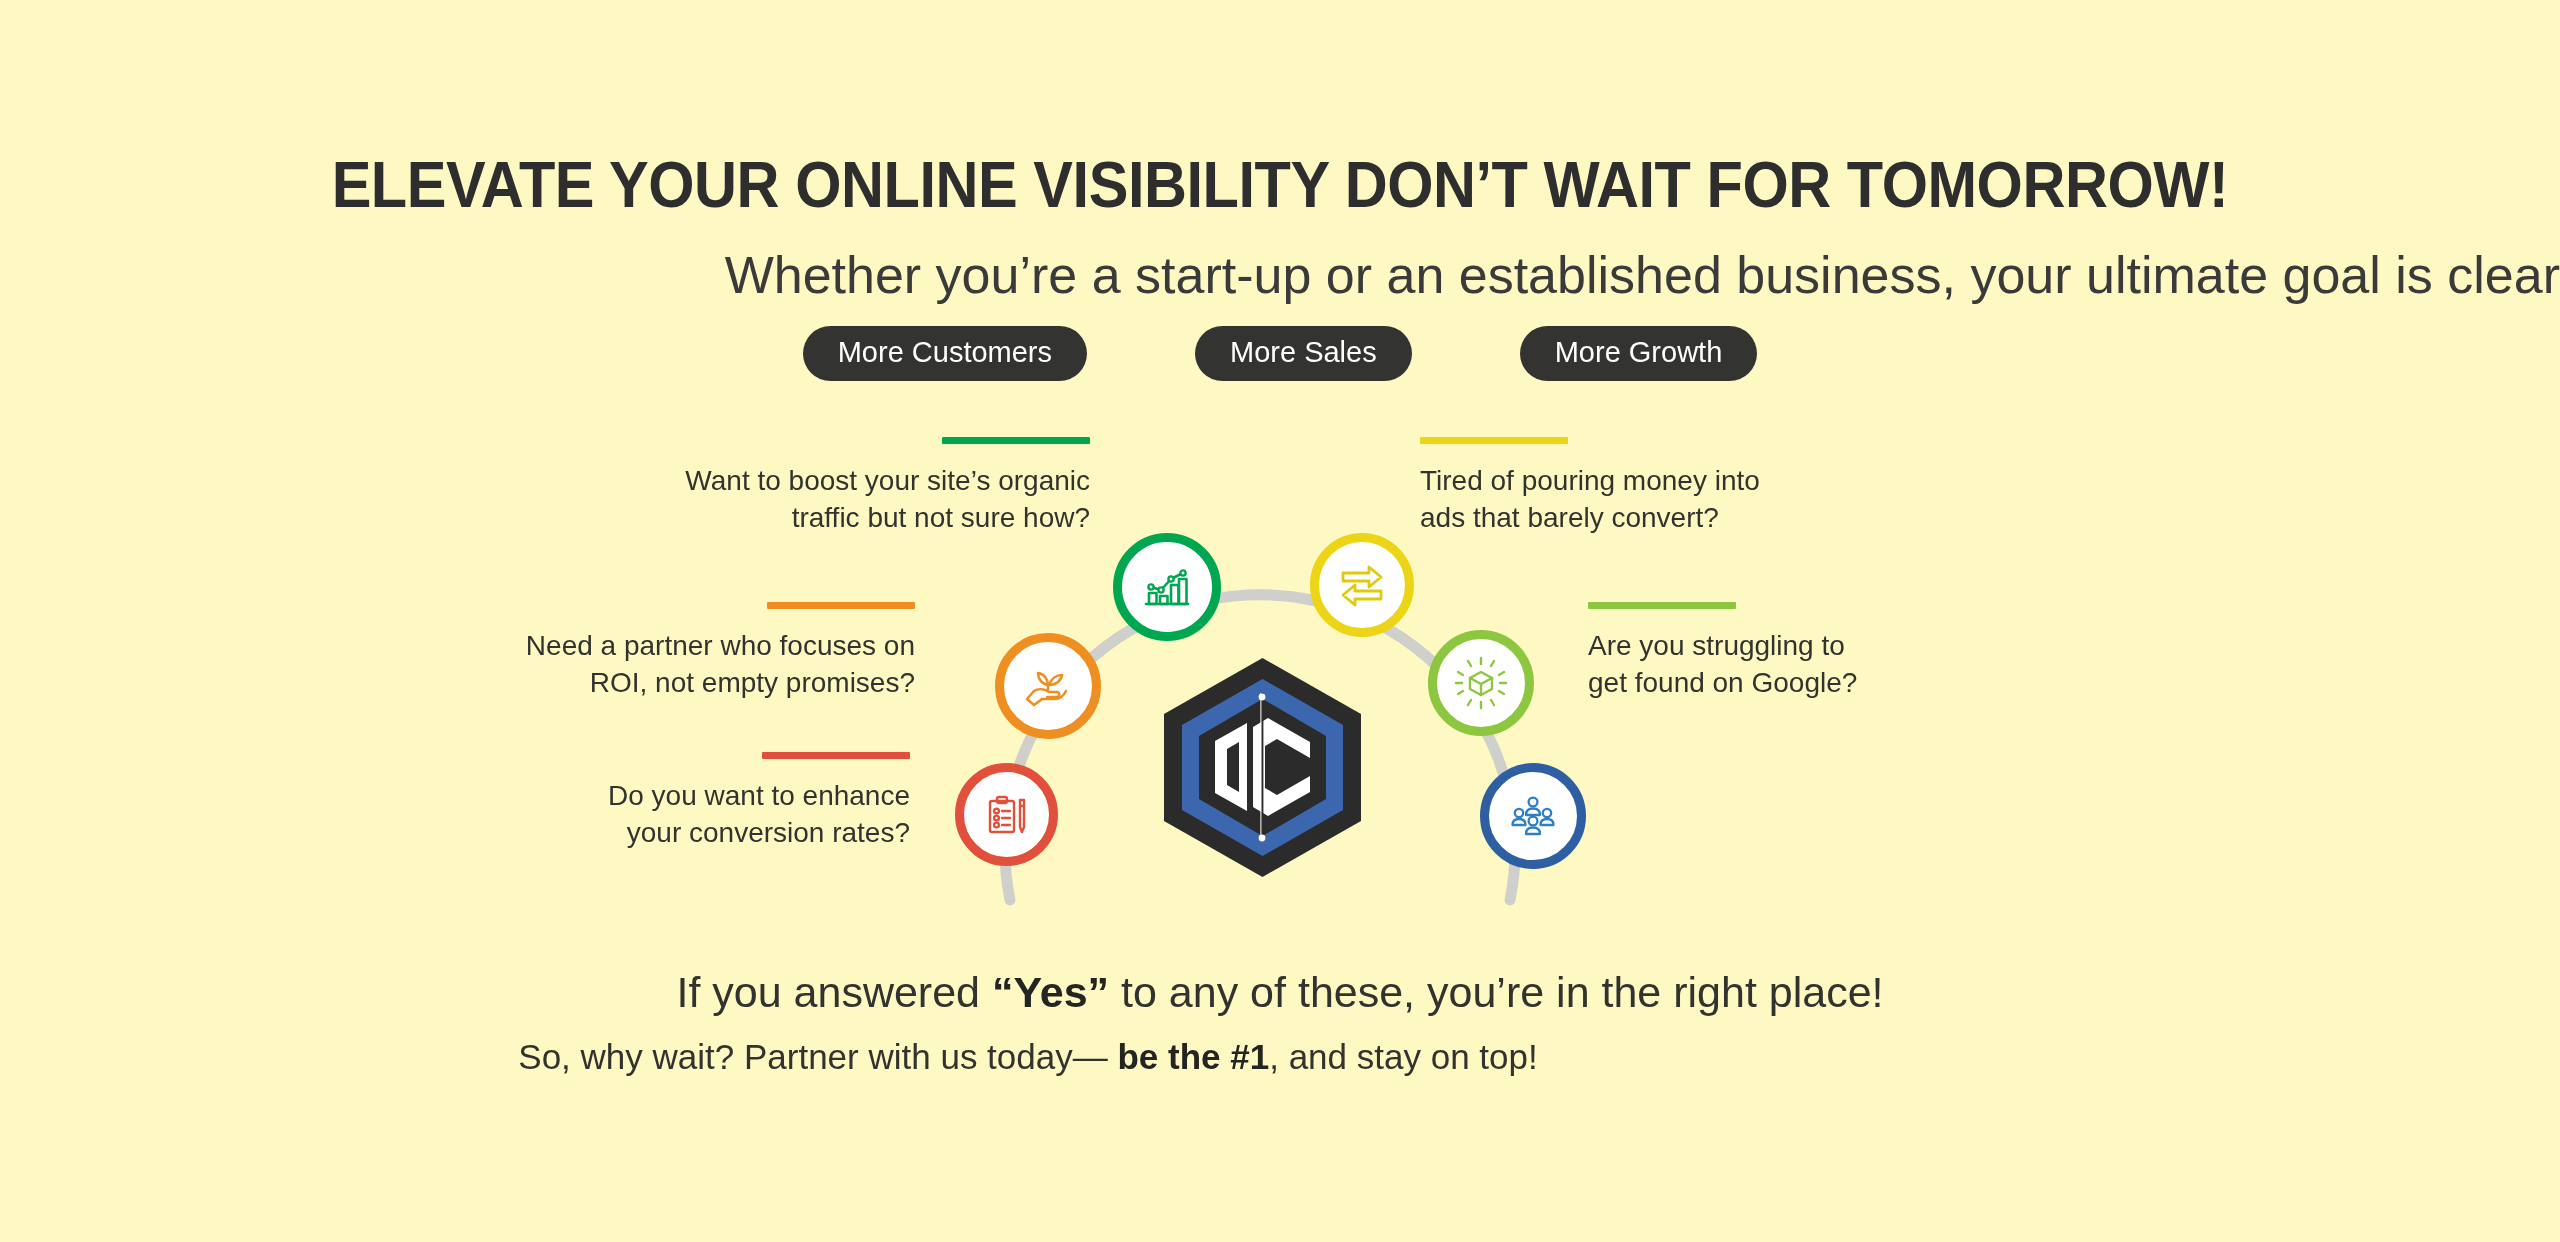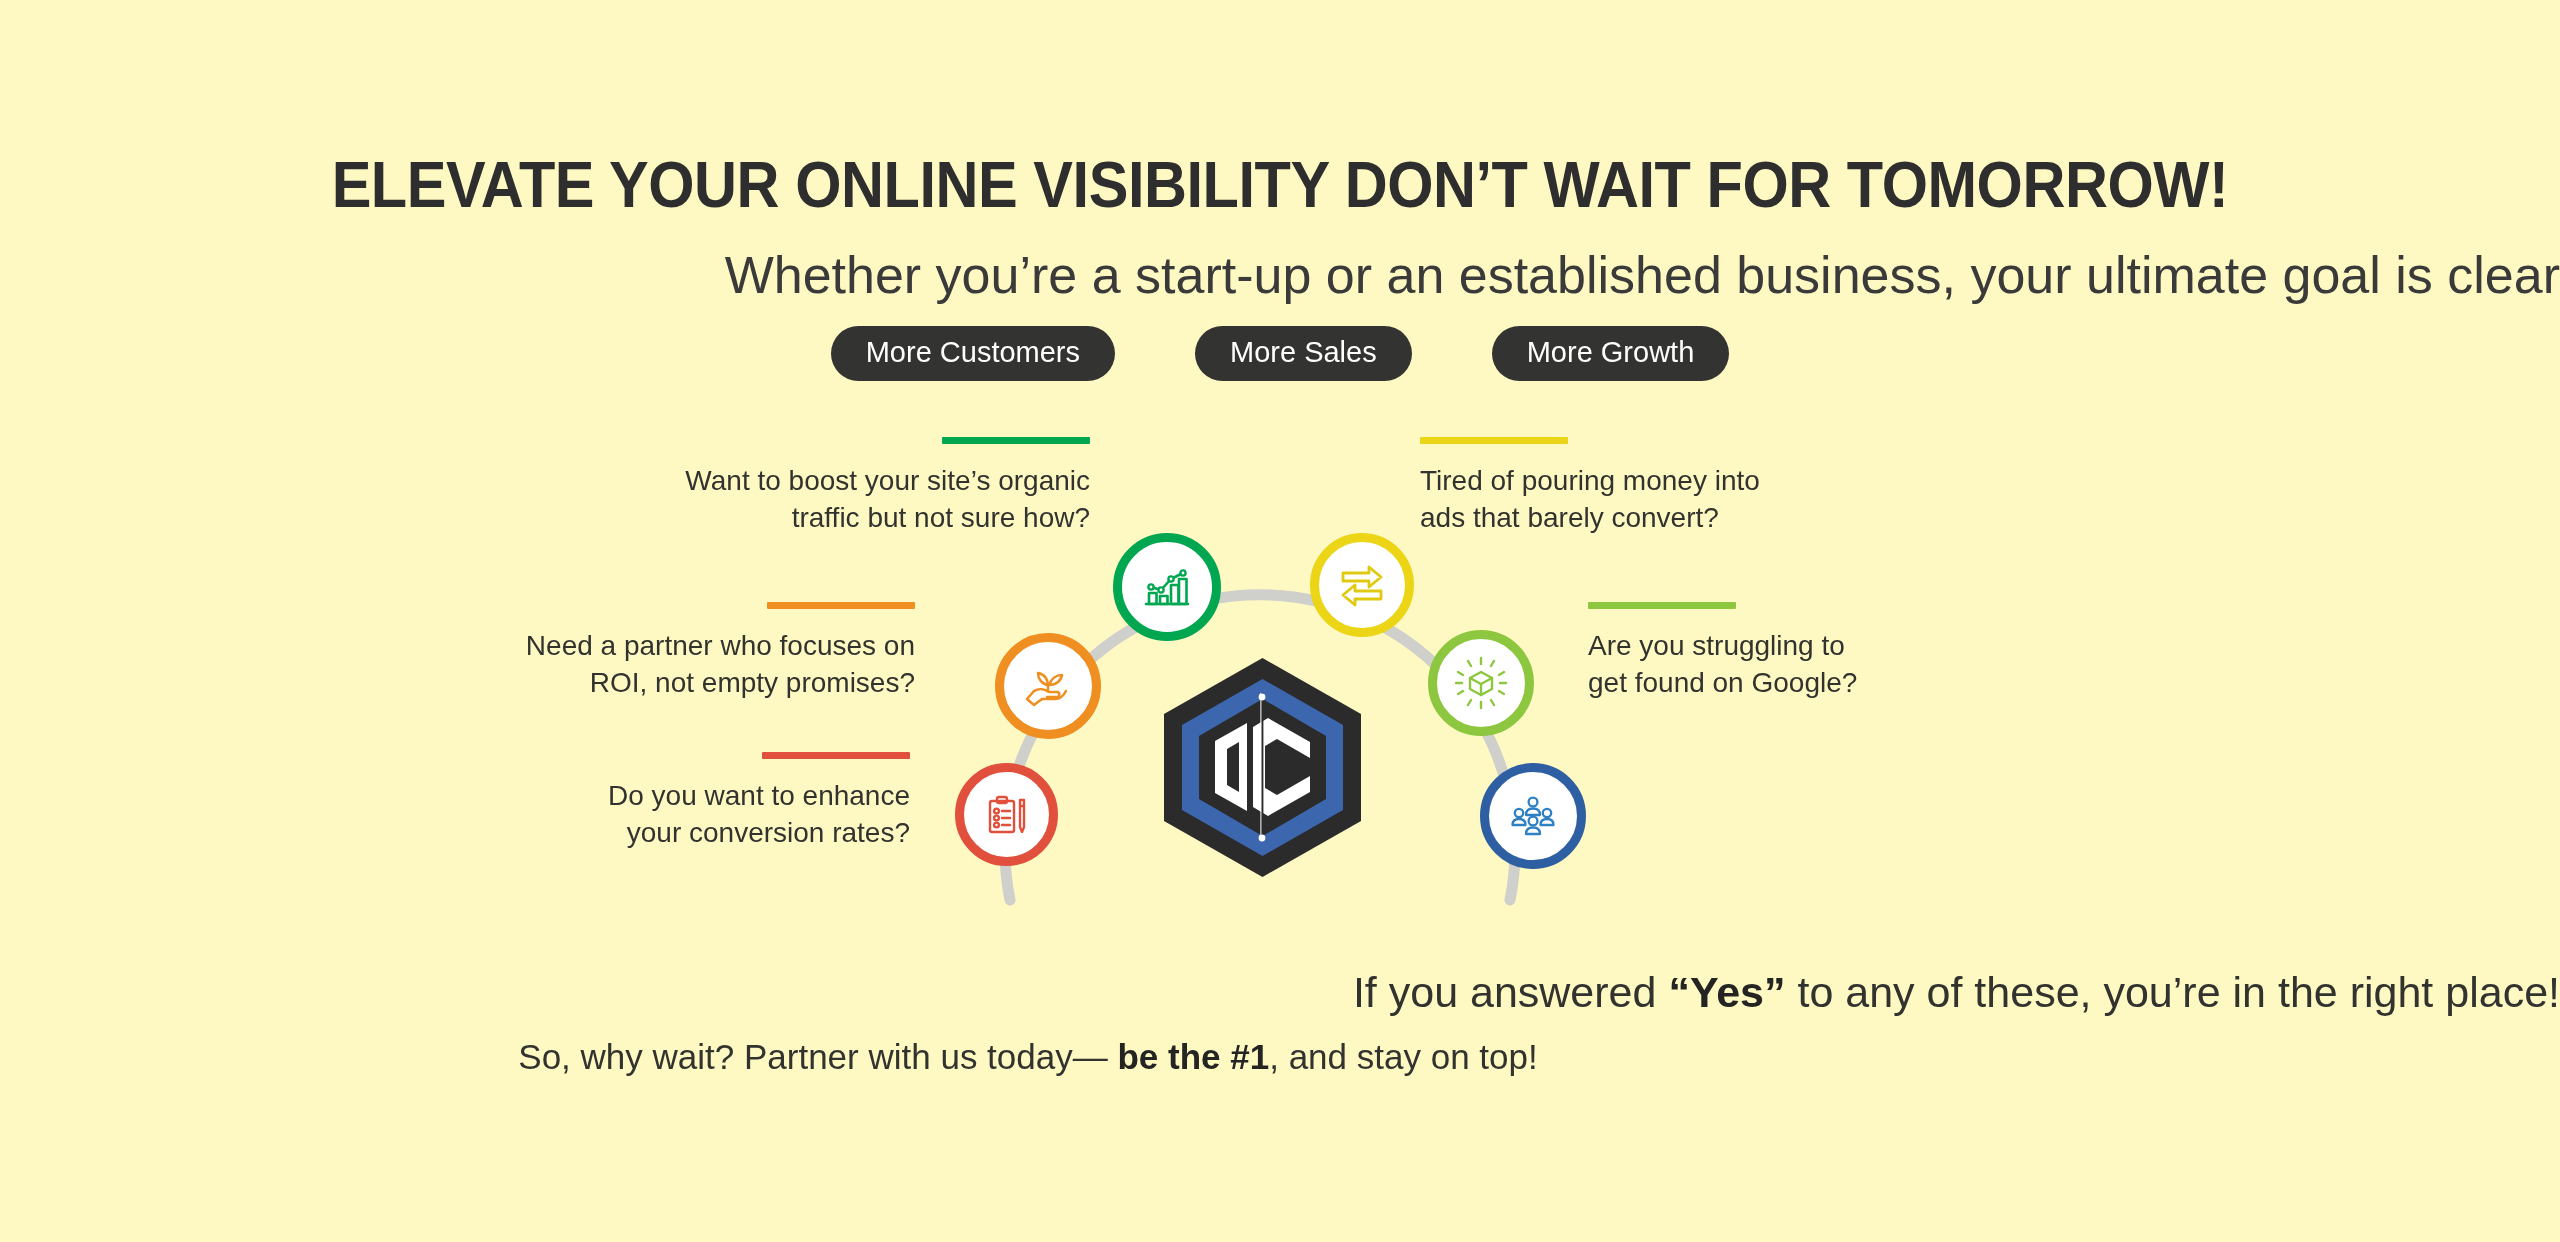--- a/index.html
+++ b/index.html
@@ -46,21 +46,21 @@
   }
 
   
   .pill-row {
     position: absolute;
     top: 326px;
     left: 0;
     width: 2560px;
     display: flex;
     justify-content: center;
-    gap: 80px;
+    gap: 108px;
   }
   .pill {
     background: #333331;
     color: #ffffff;
     font-size: 29px;
     font-weight: 500;
     border-radius: 40px;
     padding: 9px 35px 11px 35px;
     line-height: 1.2;
     white-space: nowrap;
@@ -115,21 +115,21 @@
     width: 215px;
     height: 225px;
   }
 
   
   .foot1 {
     position: absolute;
     top: 968px;
     left: 0;
     width: 2560px;
-    text-align: right;
+    text-align: center;
     font-size: 43px;
     color: #32322f;
     font-weight: 400;
     white-space: nowrap;
   }
   .foot1 b { font-weight: bold; color: #242423; }
   .foot2 {
     position: absolute;
     top: 1037px;
     left: 0;

